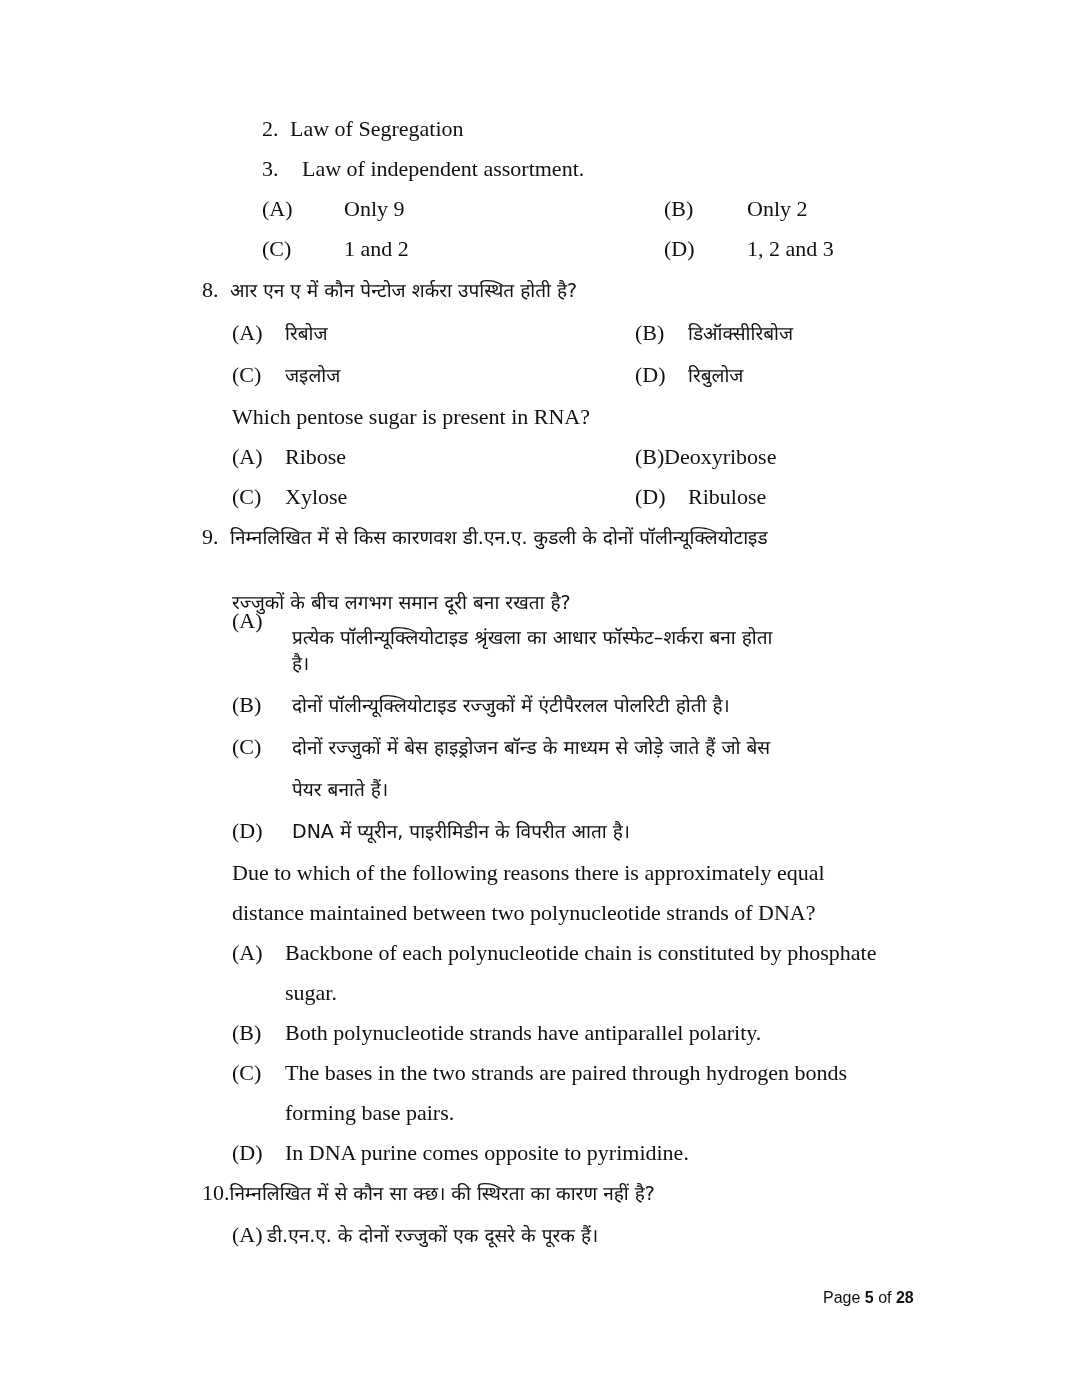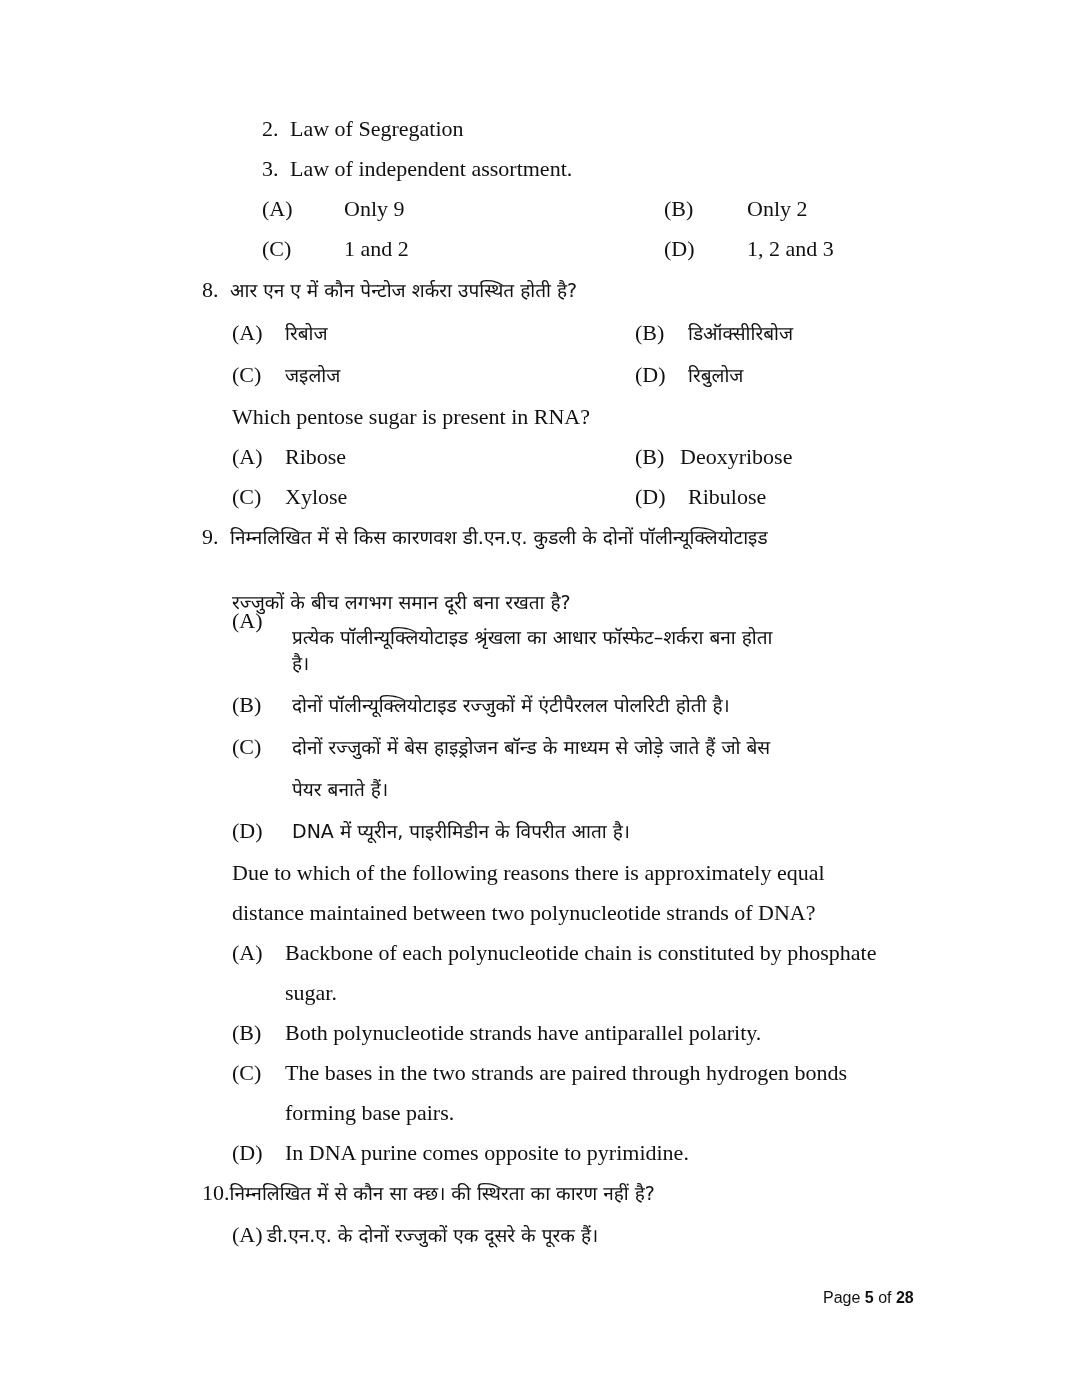--- a/index.html
+++ b/index.html
@@ -19,21 +19,21 @@
   </style>
 </head>
 <body>
 
 <div class="line" style="left:262px;top:114px;">
   <span>2.</span>
   <span style="margin-left:6px;">Law of   Segregation</span>
 </div>
 <div class="line" style="left:262px;top:154px;">
   <span>3.</span>
-  <span style="margin-left:6px;">Law of   independent assortment.</span>
+  <span style="margin-left:18px;">Law of   independent assortment.</span>
 </div>
 
 <div>
   <span class="line" style="left:262px;top:194px;">(A)</span>
   <span class="line" style="left:344px;top:194px;">Only 9</span>
 </div>
 <div>
   <span class="line" style="left:664px;top:194px;">(B)</span>
   <span class="line" style="left:747px;top:194px;">Only 2</span>
 </div>
@@ -58,21 +58,21 @@
 <span class="line" style="left:232px;top:360px;">(C)</span>
 <span class="line hi" style="left:285px;top:360px;">जइलोज</span>
 <span class="line" style="left:635px;top:360px;">(D)</span>
 <span class="line hi" style="left:688px;top:360px;">रिबुलोज</span>
 
 <span class="line" style="left:232px;top:402px;">Which pentose sugar is present in RNA?</span>
 
 <span class="line" style="left:232px;top:442px;">(A)</span>
 <span class="line" style="left:285px;top:442px;">Ribose</span>
 <span class="line" style="left:635px;top:442px;">(B)</span>
-<span class="line" style="left:680px;top:442px;text-align:center;">Deoxyribose</span>
+<span class="line" style="left:664px;top:442px;text-align:center;">Deoxyribose</span>
 <span class="line" style="left:232px;top:482px;">(C)</span>
 <span class="line" style="left:285px;top:482px;">Xylose</span>
 <span class="line" style="left:635px;top:482px;">(D)</span>
 <span class="line" style="left:688px;top:482px;">Ribulose</span>
 
 <div class="line" style="left:202px;top:522px;">
   <span>9.</span>
   <span class="hi" style="margin-left:6px;">निम्नलिखित में से किस कारणवश डी.एन.ए. कुडली के दोनों पॉलीन्यूक्लियोटाइड</span>
 </div>
 <span class="line hi" style="left:232px;top:563px;margin-top:24px;">रज्जुकों के बीच लगभग समान दूरी बना रखता है?</span>

